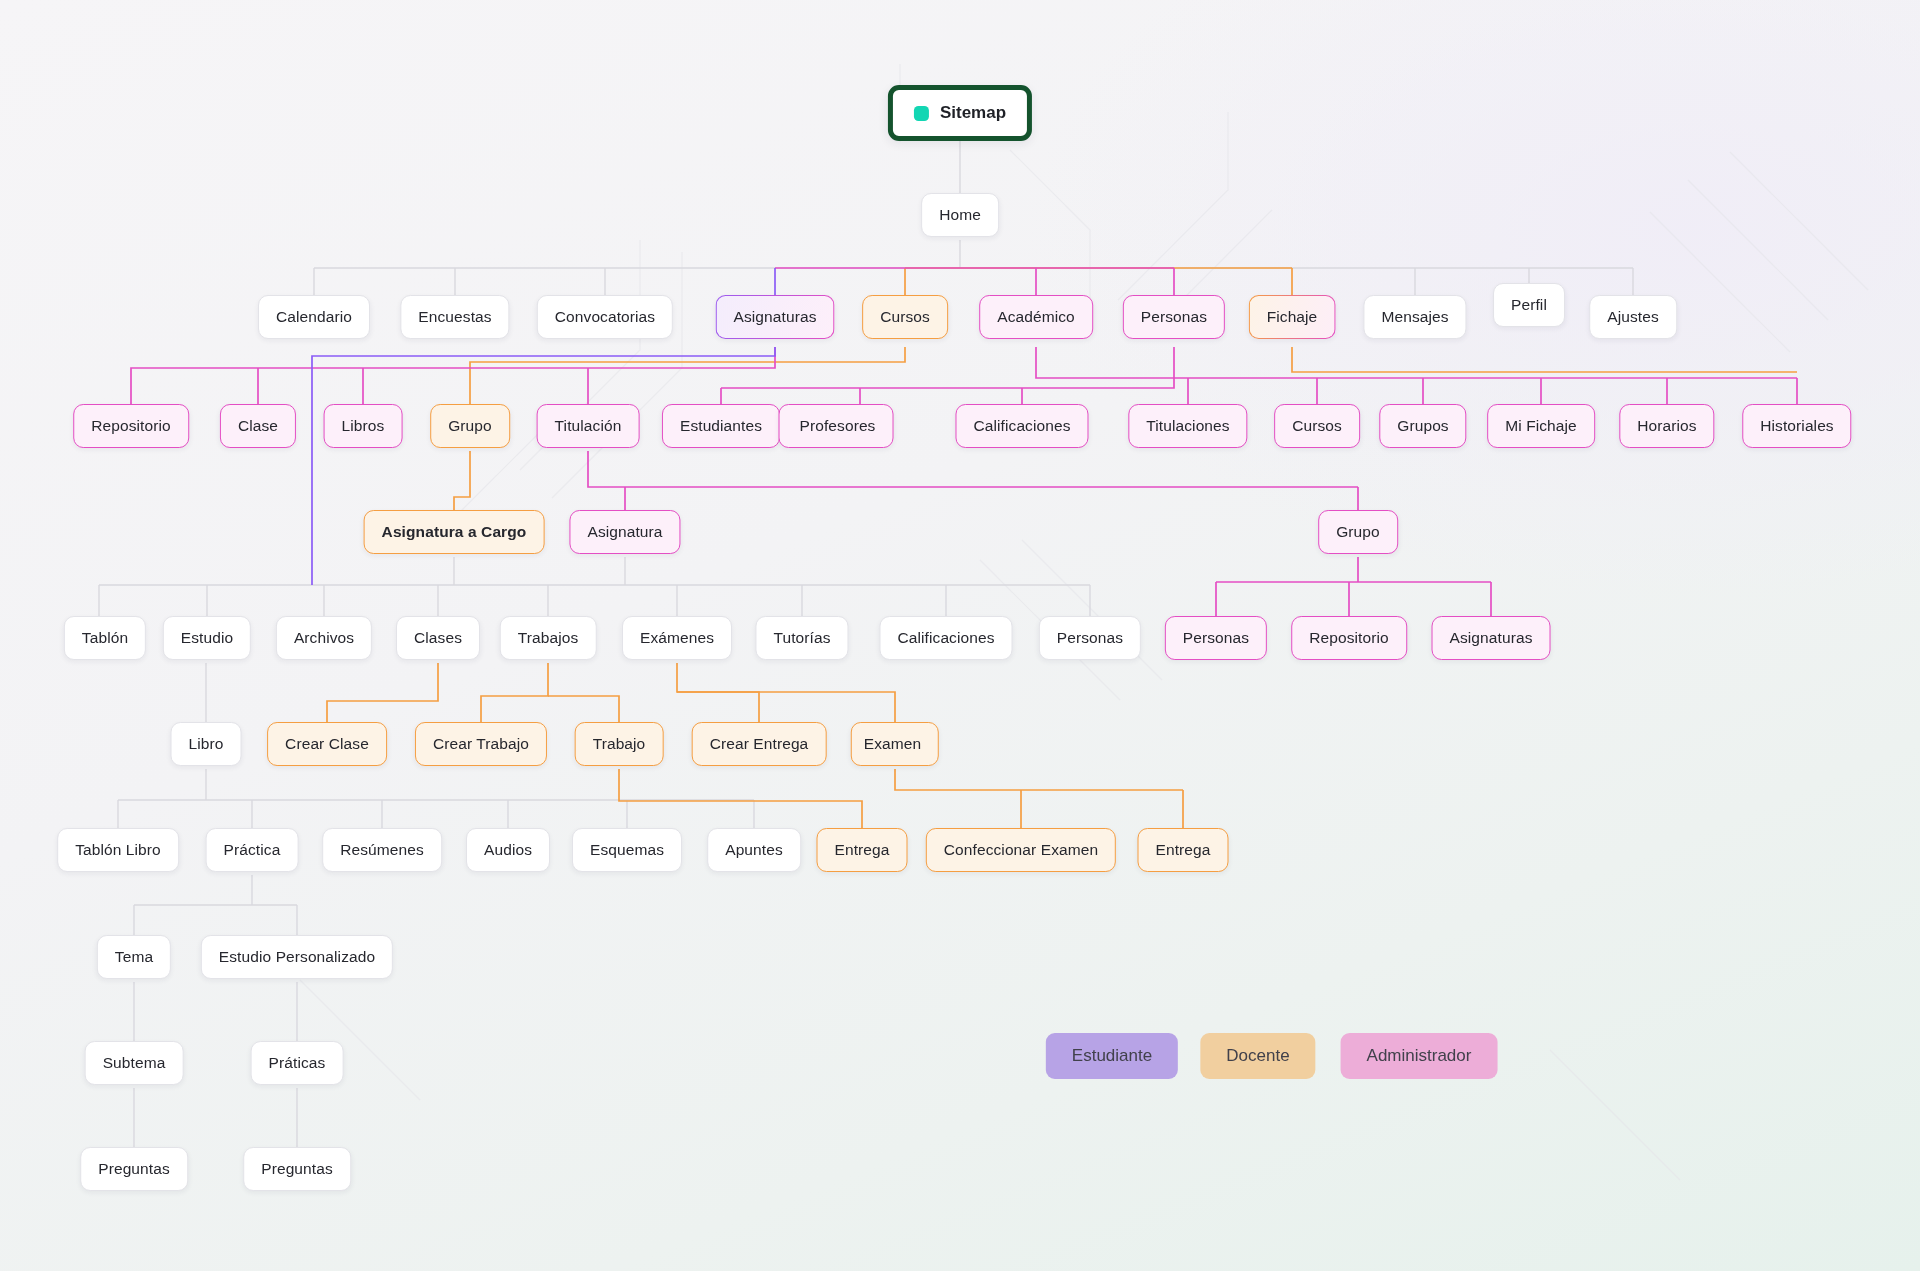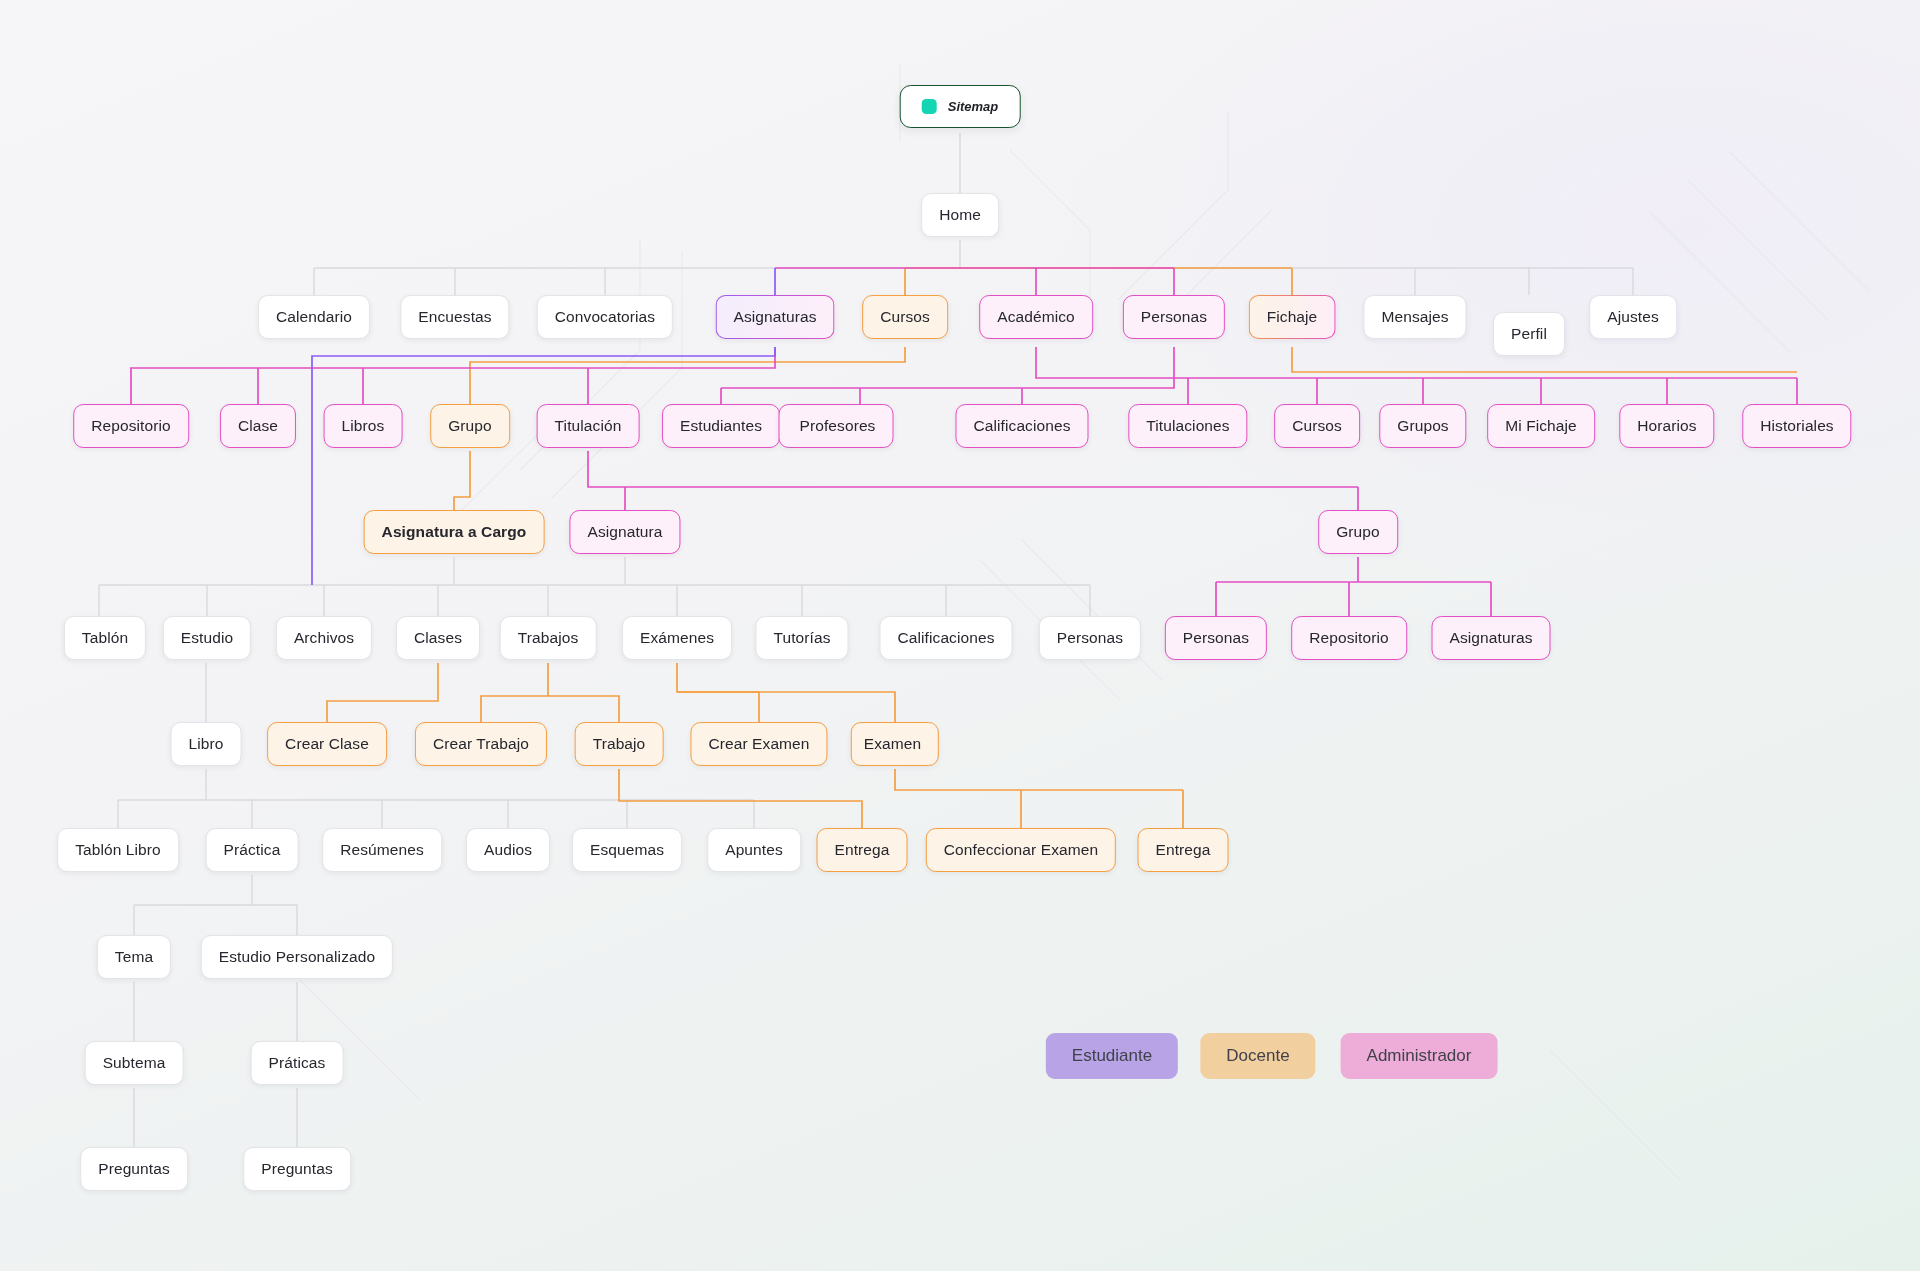--- a/index.html
+++ b/index.html
@@ -28,22 +28,22 @@
   }
   .node.docadmin{
     border:1.6px solid transparent;
     background:linear-gradient(100deg,#fdf3e7,#fdeef7) padding-box,
                linear-gradient(100deg,#f59e42,#e44ec4) border-box;
   }
   .root{
     position:absolute;transform:translateX(-50%);
     display:flex;align-items:center;gap:11px;
     padding:13px 21px;border-radius:11px;background:#ffffff;
-    border:1px solid #14532d;box-shadow:0 3px 10px rgba(40,40,70,.08);
-    font-size:13px;font-weight:700;color:#1e2026;font-style:italic;
+    border:5px solid #14532d;box-shadow:0 3px 10px rgba(40,40,70,.08);
+    font-size:17px;font-weight:700;color:#1e2026;
   }
   .root .dot{width:15px;height:15px;border-radius:4.5px;display:inline-block;}
   .chip{
     position:absolute;transform:translateX(-50%);
     padding:13px 26px;border-radius:9px;white-space:nowrap;
     font-size:17px;font-weight:500;color:#41414b;
   }
 </style>
 </head>
 <body>
@@ -157,21 +157,21 @@
       <div class="node" style="left: 960px; top: 193px;">Home</div>
       <div class="node" style="left: 314px; top: 295px;">Calendario</div>
       <div class="node" style="left: 455px; top: 295px;">Encuestas</div>
       <div class="node" style="left: 605px; top: 295px;">Convocatorias</div>
       <div class="node estuadmin" style="left: 775px; top: 295px;">Asignaturas</div>
       <div class="node docente" style="left: 905px; top: 295px;">Cursos</div>
       <div class="node admin" style="left: 1036px; top: 295px;">Académico</div>
       <div class="node admin" style="left: 1174px; top: 295px;">Personas</div>
       <div class="node docadmin" style="left: 1292px; top: 295px;">Fichaje</div>
       <div class="node" style="left: 1415px; top: 295px;">Mensajes</div>
-      <div class="node" style="left: 1529px; top: 312px;">Perfil</div>
+      <div class="node" style="left: 1529px; top: 283px;">Perfil</div>
       <div class="node" style="left: 1633px; top: 295px;">Ajustes</div>
       <div class="node admin" style="left: 131px; top: 404px;">Repositorio</div>
       <div class="node admin" style="left: 258px; top: 404px;">Clase</div>
       <div class="node admin" style="left: 363px; top: 404px;">Libros</div>
       <div class="node docente" style="left: 470px; top: 404px;">Grupo</div>
       <div class="node admin" style="left: 588px; top: 404px;">Titulación</div>
       <div class="node admin" style="left: 721px; top: 404px;">Estudiantes</div>
       <div class="node admin" style="left: 836px; top: 404px; padding-left: 20px;">Profesores</div>
       <div class="node admin" style="left: 1022px; top: 404px;">Calificaciones</div>
       <div class="node admin" style="left: 1188px; top: 404px;">Titulaciones</div>
@@ -192,21 +192,21 @@
       <div class="node" style="left: 802px; top: 616px;">Tutorías</div>
       <div class="node" style="left: 946px; top: 616px;">Calificaciones</div>
       <div class="node" style="left: 1090px; top: 616px;">Personas</div>
       <div class="node admin" style="left: 1216px; top: 616px;">Personas</div>
       <div class="node admin" style="left: 1349px; top: 616px;">Repositorio</div>
       <div class="node admin" style="left: 1491px; top: 616px;">Asignaturas</div>
       <div class="node" style="left: 206px; top: 722px;">Libro</div>
       <div class="node docente" style="left: 327px; top: 722px;">Crear Clase</div>
       <div class="node docente" style="left: 481px; top: 722px;">Crear Trabajo</div>
       <div class="node docente" style="left: 619px; top: 722px;">Trabajo</div>
-      <div class="node docente" style="left: 759px; top: 722px;">Crear Examen</div>
+      <div class="node docente" style="left: 759px; top: 722px;">Crear Entrega</div>
       <div class="node docente" style="left: 895px; top: 722px; padding-left: 12px;">Examen</div>
       <div class="node" style="left: 118px; top: 828px;">Tablón Libro</div>
       <div class="node" style="left: 252px; top: 828px;">Práctica</div>
       <div class="node" style="left: 382px; top: 828px;">Resúmenes</div>
       <div class="node" style="left: 508px; top: 828px;">Audios</div>
       <div class="node" style="left: 627px; top: 828px;">Esquemas</div>
       <div class="node" style="left: 754px; top: 828px;">Apuntes</div>
       <div class="node docente" style="left: 862px; top: 828px;">Entrega</div>
       <div class="node docente" style="left: 1021px; top: 828px;">Confeccionar Examen</div>
       <div class="node docente" style="left: 1183px; top: 828px;">Entrega</div>

